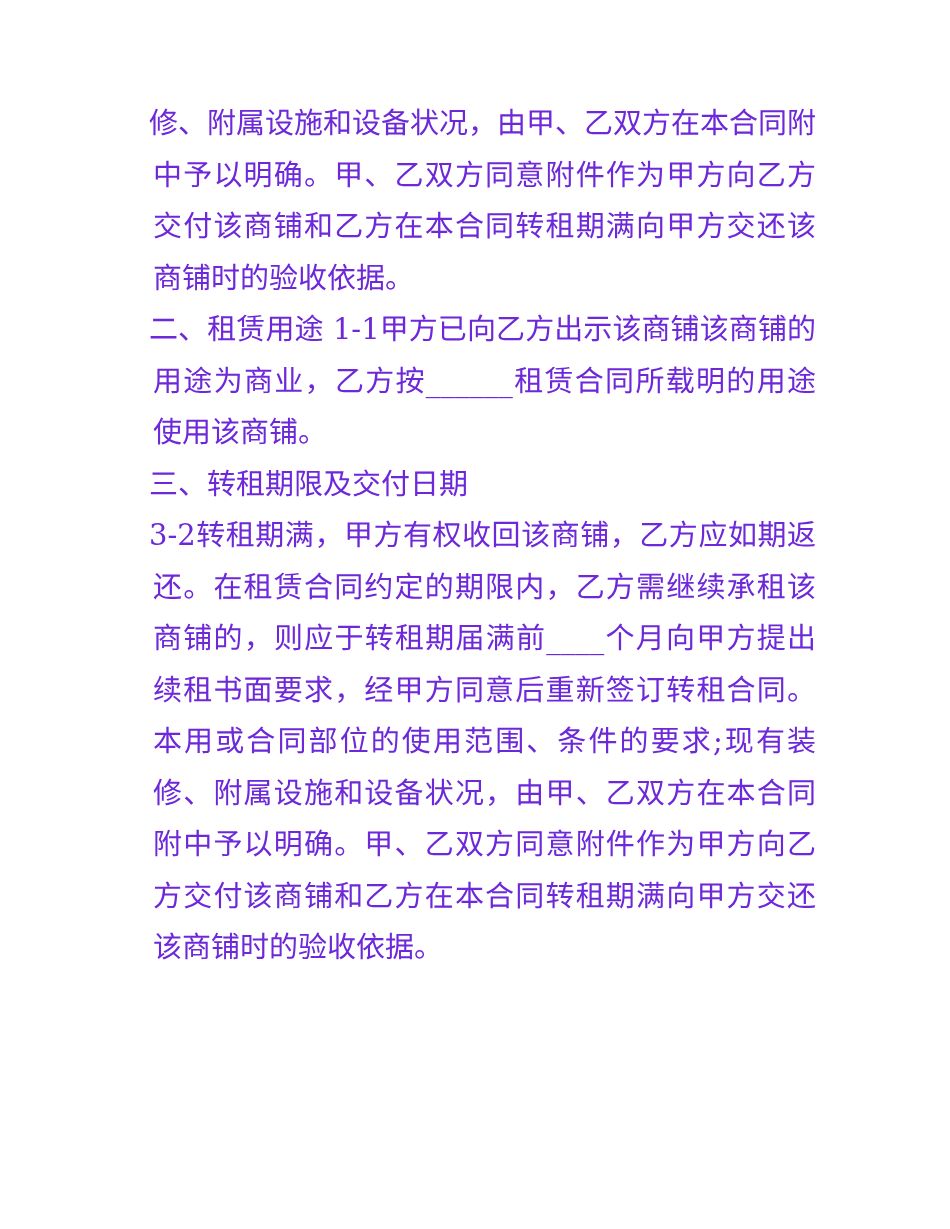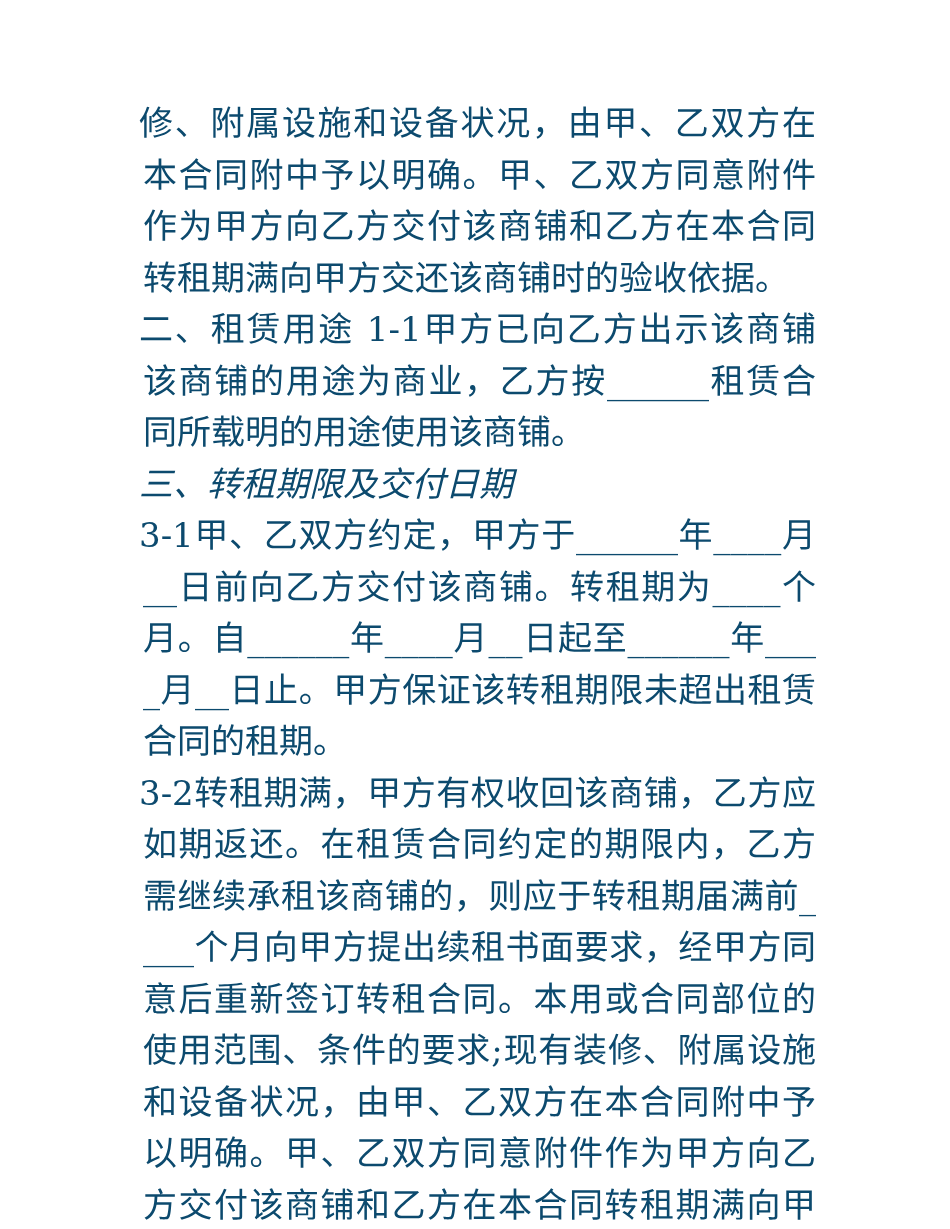--- a/index.html
+++ b/index.html
@@ -36,62 +36,60 @@
   .page-footer { bottom: 0; }
 
   .doc-body {
     position: absolute;
     left: 137px;
     top: 98px;
     width: 679px;
   }
 
   .para {
-    margin: 0 0 0 2px;
+    margin: 0 0 0 12px;
     padding: 0;
-    font-size: 34px;
+    font-size: 29px;
     line-height: 51.5px;
     text-align: justify;
     text-justify: inter-ideograph;
     text-indent: 0;
     letter-spacing: 0;
     word-break: break-all;
-    color: #0c4a6e;
+    color: #6d28d9;
     white-space: pre-wrap;
   }
 
   
   .para.hang {
     padding-left: 4px;
     text-indent: -4px;
   }
 
   .para.heading {
     padding-left: 0;
     text-indent: 0;
-    font-style: italic;
   }
 </style>
 </head>
 <body>
 
 <div class="page">
 
   <div class="page-header"></div>
 
   <div class="doc-body">
 
     <p class="para hang">修、附属设施和设备状况，由甲、乙双方在本合同附中予以明确。甲、乙双方同意附件作为甲方向乙方交付该商铺和乙方在本合同转租期满向甲方交还该商铺时的验收依据。</p>
 
     <p class="para hang">二、租赁用途 1-1甲方已向乙方出示该商铺该商铺的用途为商业，乙方按______租赁合同所载明的用途使用该商铺。</p>
 
 
     <p class="para heading">三、转租期限及交付日期</p>
 
-    <p class="para hang">3-1甲、乙双方约定，甲方于______年____月__日前向乙方交付该商铺。转租期为____个月。自______年____月__日起至______年____月__日止。甲方保证该转租期限未超出租赁合同的租期。</p>
 
     <p class="para hang">3-2转租期满，甲方有权收回该商铺，乙方应如期返还。在租赁合同约定的期限内，乙方需继续承租该商铺的，则应于转租期届满前____个月向甲方提出续租书面要求，经甲方同意后重新签订转租合同。本用或合同部位的使用范围、条件的要求;现有装修、附属设施和设备状况，由甲、乙双方在本合同附中予以明确。甲、乙双方同意附件作为甲方向乙方交付该商铺和乙方在本合同转租期满向甲方交还该商铺时的验收依据。</p>
 
   </div>
 
   <div class="page-footer"></div>
 
 </div>
 
 </body></html>

